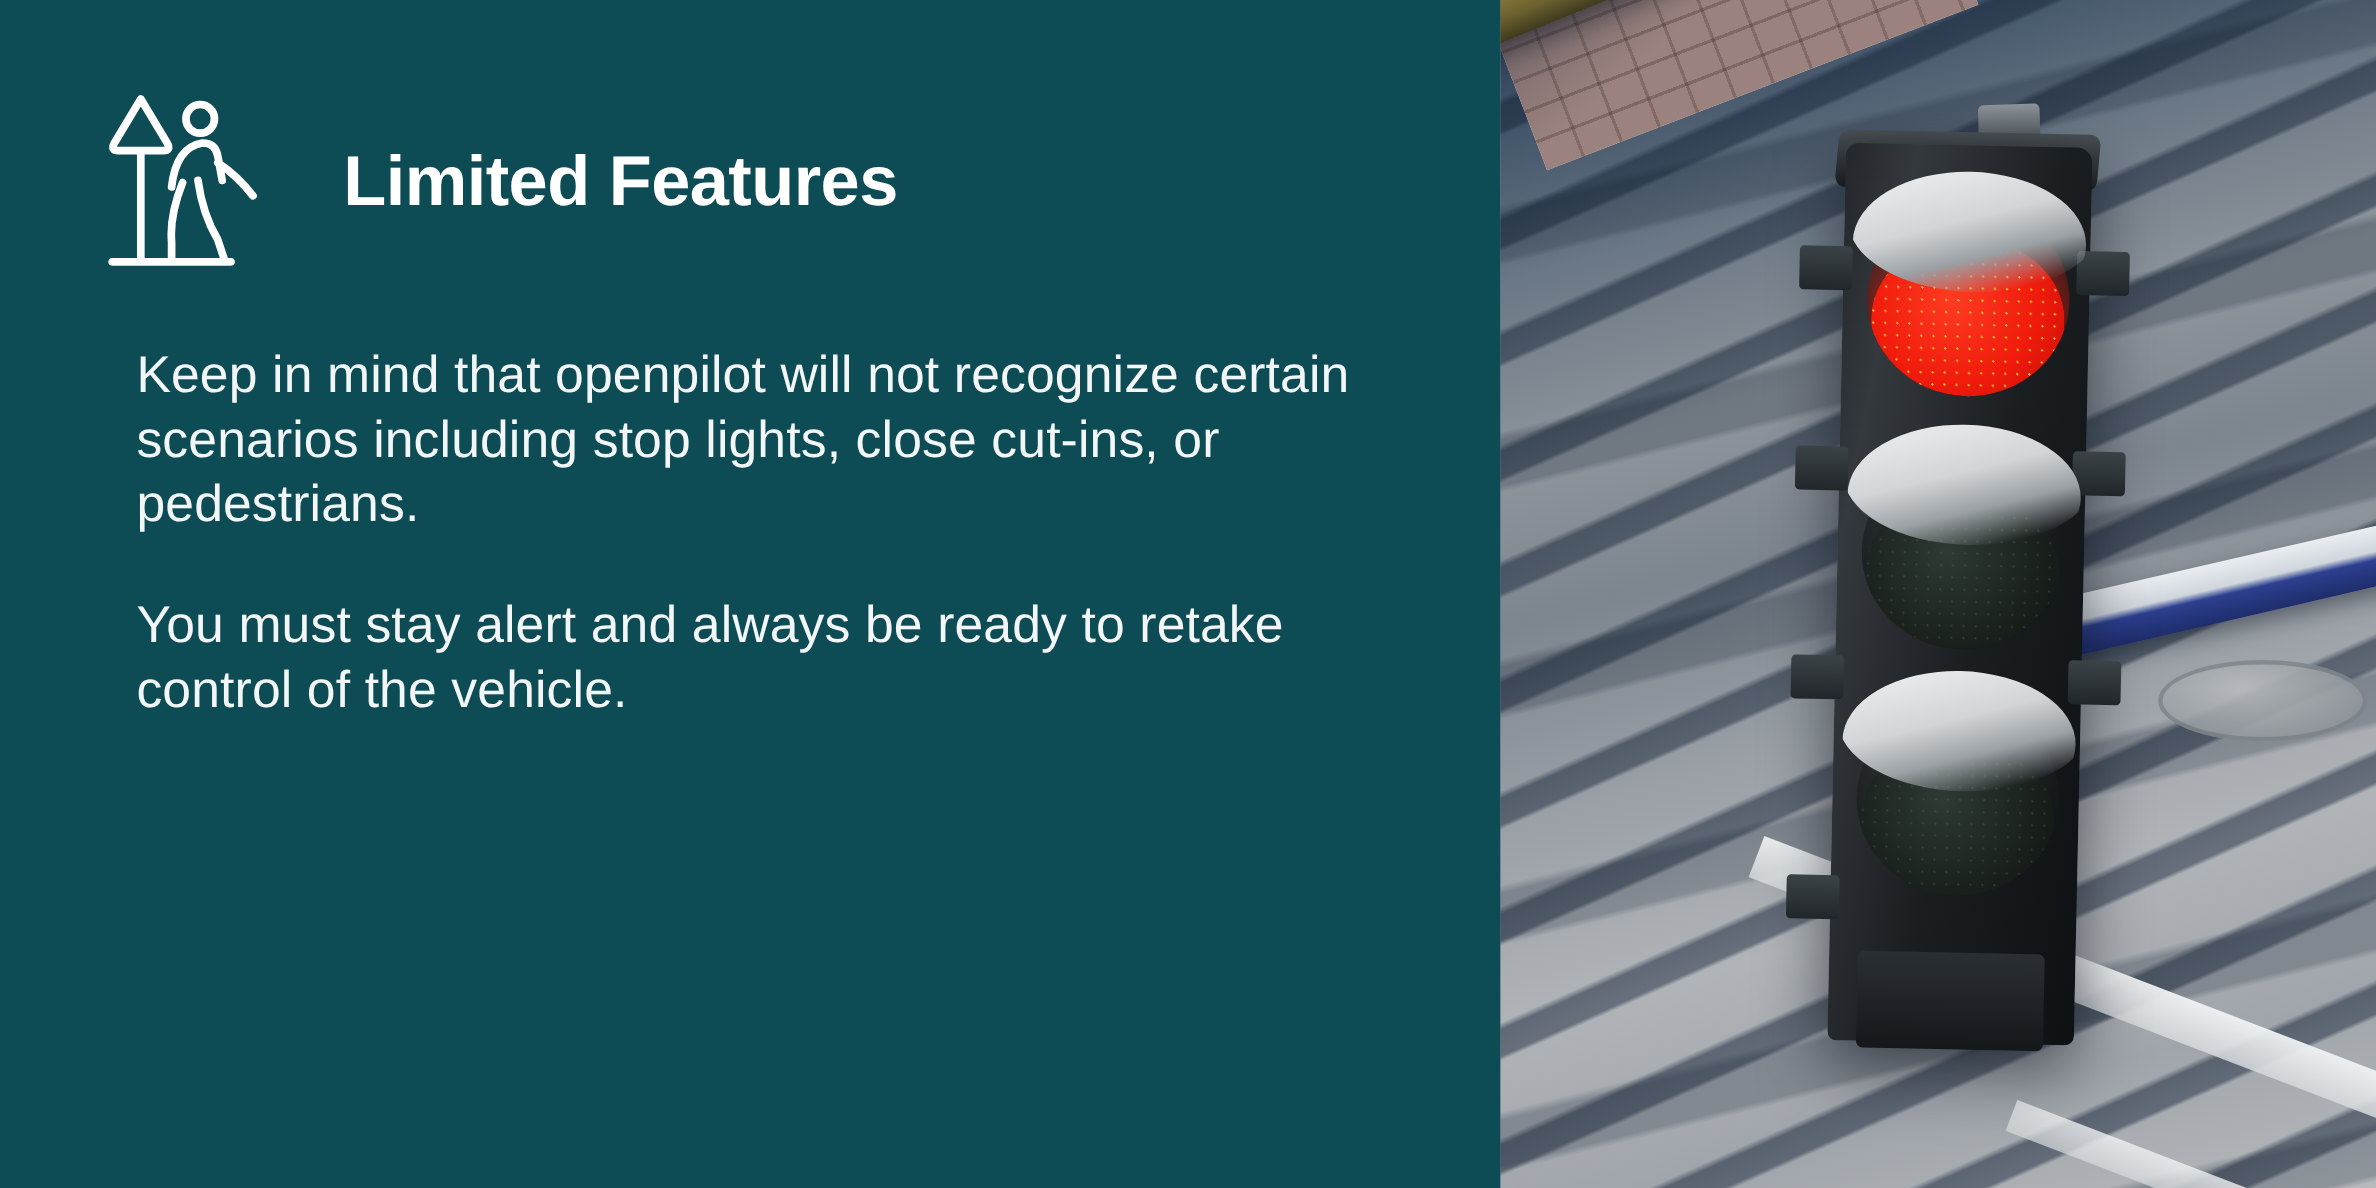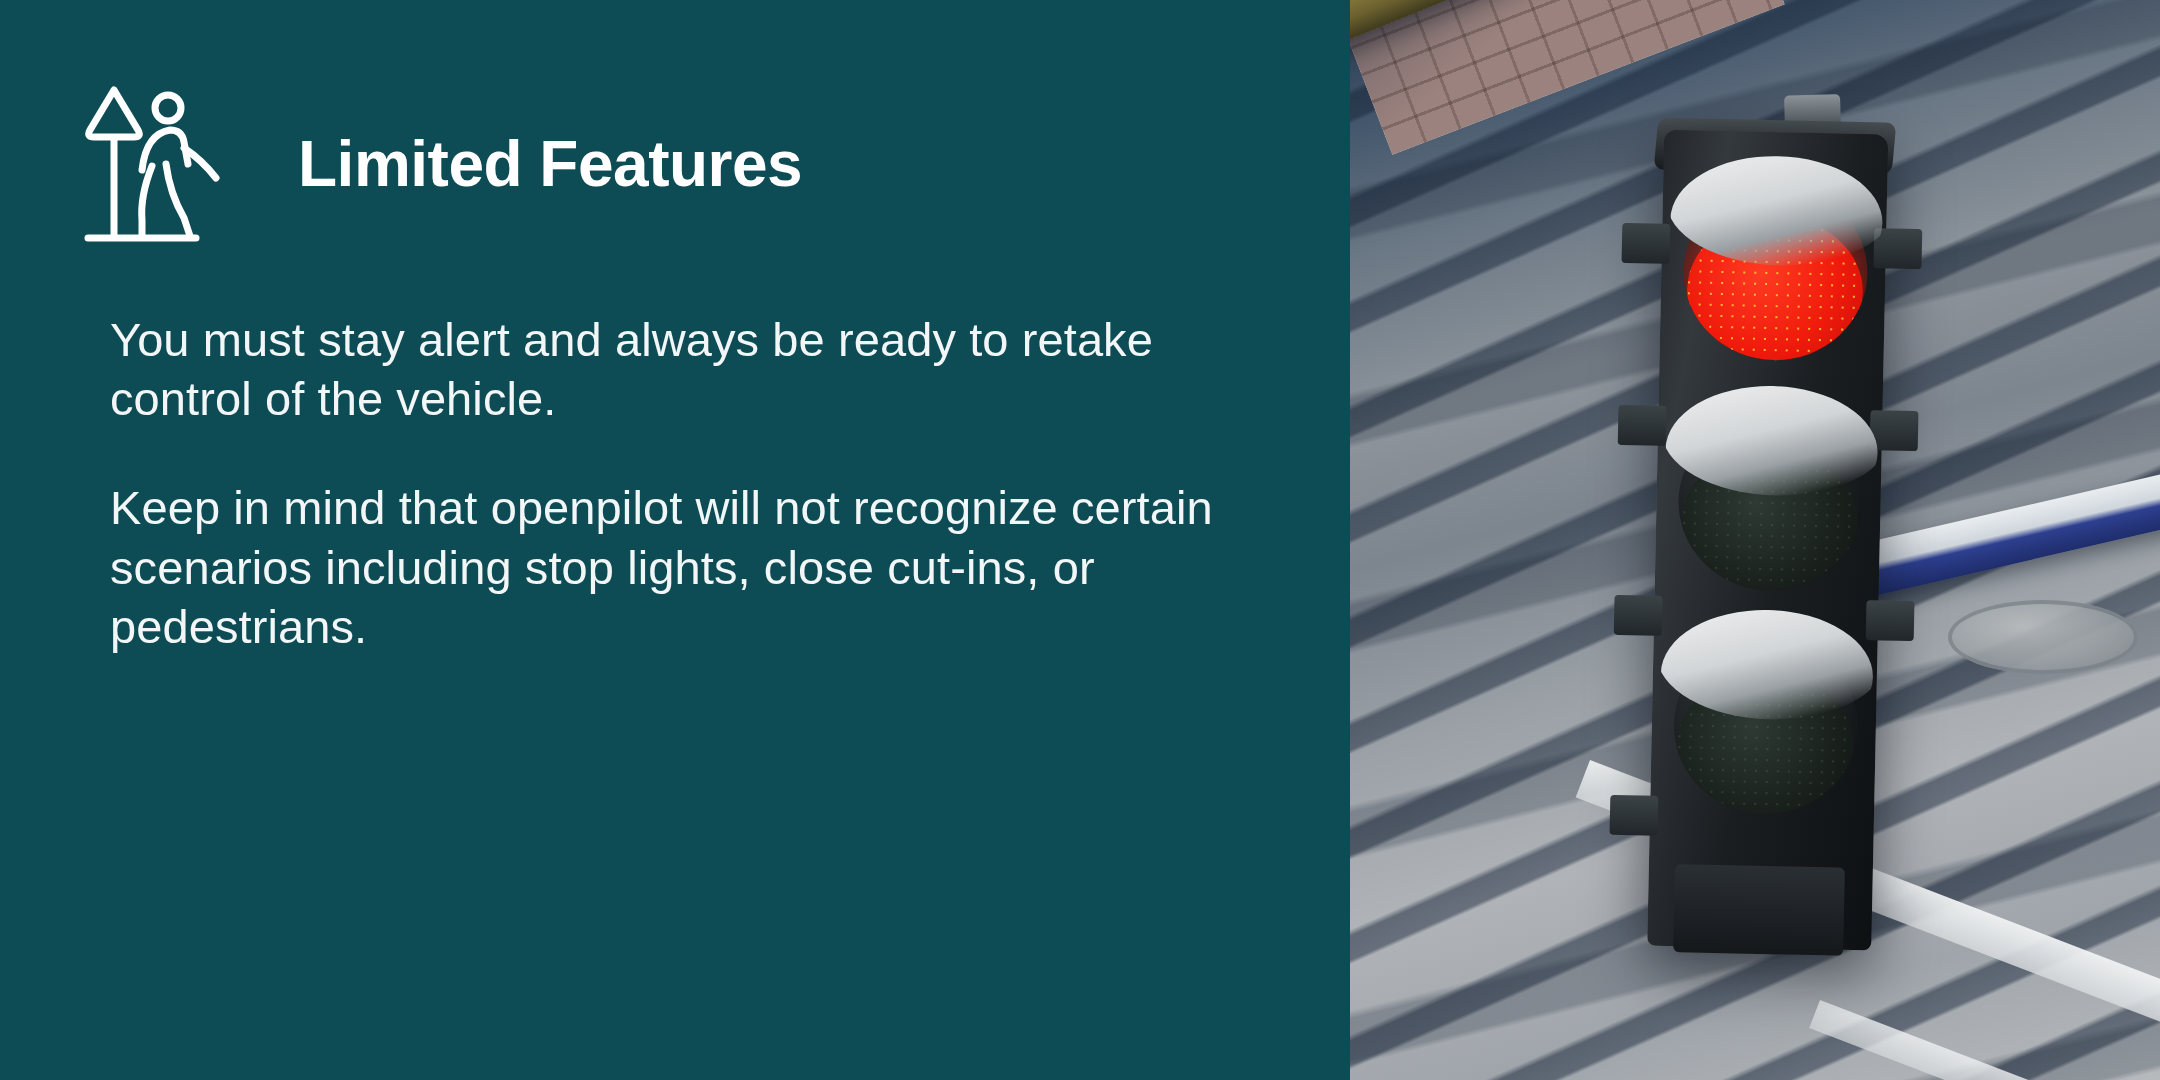--- a/index.html
+++ b/index.html
@@ -1,21 +1,21 @@
 <!DOCTYPE html>
 <html><head>
 <meta charset="utf-8">
 <style>
   * { margin:0; padding:0; box-sizing:border-box; }
   html, body {
     width:2160px; height:1080px; overflow:hidden;
     background:#0e4c55;
     font-family:"Liberation Sans", sans-serif;
   }
-  #root { position:relative; width:1928px; height:1080px; display:flex; }
+  #root { position:relative; width:1928px; height:1080px; display:flex;margin-left:14px; }
 
   
   .left-panel {
     position:relative;
     width:1350px; height:1080px;
     background:#0e4c55;
     flex:0 0 1350px;
   }
 
   .header-row {
@@ -273,22 +273,22 @@
         <path d="M100 70 Q118 82 132 100" stroke="#ffffff" stroke-width="7" stroke-linecap="round" fill="none"></path>
 
         <path d="M82 86 Q86 116 100 140 L106 158" stroke="#ffffff" stroke-width="7" stroke-linecap="round" fill="none"></path>
 
         <path d="M68 88 Q56 118 58 142 L58 158" stroke="#ffffff" stroke-width="7" stroke-linecap="round" fill="none"></path>
       </svg>
       <h1 class="page-title">Limited Features</h1>
     </div>
 
     <div class="body-copy">
+      <p class="body-paragraph">Keep in mind that openpilot will not recognize certain scenarios including stop lights, close cut-ins, or pedestrians.</p>
       <p class="body-paragraph">You must stay alert and always be ready to retake control of the vehicle.</p>
-      <p class="body-paragraph">Keep in mind that openpilot will not recognize certain scenarios including stop lights, close cut-ins, or pedestrians.</p>
     </div>
 
   </section>
 
   <section class="photo-panel">
     <div class="photo-stage">
       <div class="road-base"></div>
       <div class="shadow-bands"></div>
       <div class="shadow-bands two"></div>
       <div class="sidewalk"></div>

